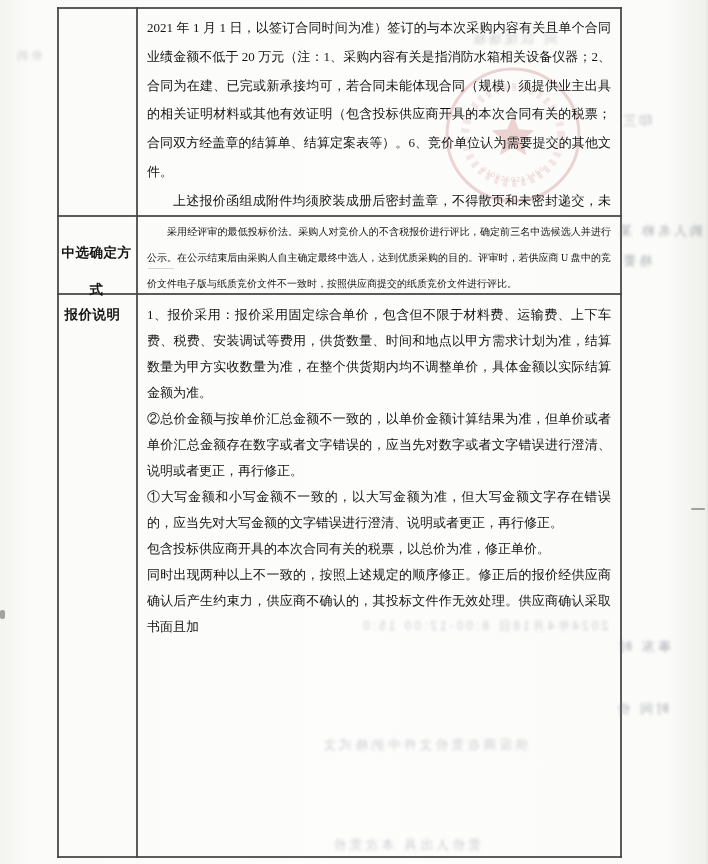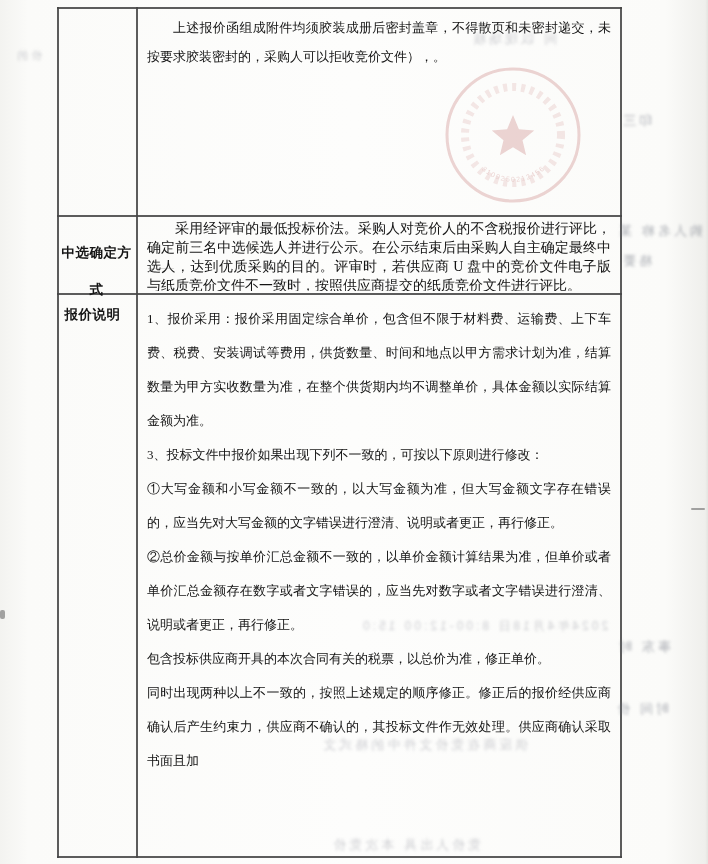--- a/index.html
+++ b/index.html
@@ -18,23 +18,23 @@
   .hdr-cell{
     font-family:"Liberation Sans","DejaVu Sans",sans-serif;
     font-weight:bold;font-size:13.5px;color:#161616;
     display:flex;justify-content:center;text-align:center;
   }
   .hdr-text{line-height:37px;width:70px;letter-spacing:.5px;}
   .body-cell{padding:0 9px;}
   .body-cell p{margin:0;text-align:justify;font-size:13px;color:#141414;}
   .r1 p{line-height:28.8px;}
   .r1{padding-top:5px;}
-  .r2 p{line-height:19px;font-size:14px;}
+  .r2 p{line-height:26px;font-size:10px;}
   .r2{padding-top:2px;}
-  .r3 p{line-height:34px;}
+  .r3 p{line-height:26px;}
   .r3{padding-top:6px;}
   .indent{text-indent:2em;}
   
   .stamp{position:absolute;left:433px;top:55px;width:160px;height:160px;
     opacity:.32;filter:blur(.6px);mix-blend-mode:multiply;pointer-events:none;}
   
   .ghost{
     position:absolute;font-family:"Liberation Sans","DejaVu Sans",sans-serif;
     color:rgba(110,115,128,.55);transform:scaleX(-1);filter:blur(1.4px);
     font-size:13px;letter-spacing:3px;white-space:nowrap;pointer-events:none;
@@ -48,38 +48,38 @@
 <div class="hline" style="left:57px;top:7px;width:565px;"></div>
 <div class="hline" style="left:57px;top:215px;width:565px;"></div>
 <div class="hline" style="left:57px;top:293px;width:565px;"></div>
 <div class="hline" style="left:57px;top:856px;width:565px;"></div>
 <div class="vline" style="left:57px;top:7px;height:851px;"></div>
 <div class="vline" style="left:136px;top:7px;height:851px;"></div>
 <div class="vline" style="left:620px;top:7px;height:851px;"></div>
 
 <div class="cell hdr-cell" style="left:58px;top:9px;width:77px;height:204px;"></div>
 <div class="cell body-cell r1" style="left:138px;top:9px;width:482px;height:204px;">
+  <p>2021 年 1 月 1 日，以签订合同时间为准）签订的与本次采购内容有关且单个合同业绩金额不低于 20 万元（注：1、采购内容有关是指消防水箱相关设备仪器；2、合同为在建、已完或新承接均可，若合同未能体现合同（规模）须提供业主出具的相关证明材料或其他有效证明（包含投标供应商开具的本次合同有关的税票；合同双方经盖章的结算单、结算定案表等）。6、竞价单位认为需要提交的其他文件。</p>
   <p class="indent">上述报价函组成附件均须胶装成册后密封盖章，不得散页和未密封递交，未按要求胶装密封的，采购人可以拒收竞价文件），。</p>
 </div>
 
 <div class="cell hdr-cell" style="left:58px;top:218px;width:77px;height:73px;margin-top:16px;">
   <div class="hdr-text">中选确定方式</div>
 </div>
 <div class="cell body-cell r2" style="left:138px;top:217px;width:482px;height:74px;">
   <p class="indent">采用经评审的最低投标价法。采购人对竞价人的不含税报价进行评比，确定前三名中选候选人并进行公示。在公示结束后由采购人自主确定最终中选人，达到优质采购的目的。评审时，若供应商 U 盘中的竞价文件电子版与纸质竞价文件不一致时，按照供应商提交的纸质竞价文件进行评比。</p>
 </div>
 
 <div class="cell hdr-cell" style="left:58px;top:296px;width:69px;height:558px;justify-content:center;">
   <div class="hdr-text">报价说明</div>
 </div>
 <div class="cell body-cell r3" style="left:138px;top:296px;width:482px;height:558px;">
   <p>1、报价采用：报价采用固定综合单价，包含但不限于材料费、运输费、上下车费、税费、安装调试等费用，供货数量、时间和地点以甲方需求计划为准，结算数量为甲方实收数量为准，在整个供货期内均不调整单价，具体金额以实际结算金额为准。</p>
-  <p>3、投标文件中报价如果出现下列不一致的，可按以下原则进行修改：</p>
+  <p>②总价金额与按单价汇总金额不一致的，以单价金额计算结果为准，但单价或者单价汇总金额存在数字或者文字错误的，应当先对数字或者文字错误进行澄清、说明或者更正，再行修正。</p>
   <p>①大写金额和小写金额不一致的，以大写金额为准，但大写金额文字存在错误的，应当先对大写金额的文字错误进行澄清、说明或者更正，再行修正。</p>
-  <p>②总价金额与按单价汇总金额不一致的，以单价金额计算结果为准，但单价或者单价汇总金额存在数字或者文字错误的，应当先对数字或者文字错误进行澄清、说明或者更正，再行修正。</p>
   <p>包含投标供应商开具的本次合同有关的税票，以总价为准，修正单价。</p>
   <p>同时出现两种以上不一致的，按照上述规定的顺序修正。修正后的报价经供应商确认后产生约束力，供应商不确认的，其投标文件作无效处理。供应商确认采取书面且加</p>
 </div>
 
 <svg class="stamp" viewBox="0 0 160 160">
   <circle cx="80" cy="80" r="66" fill="none" stroke="#c97d7d" stroke-width="3"></circle>
   <circle cx="80" cy="80" r="48" fill="none" stroke="#c97d7d" stroke-width="8" stroke-dasharray="4 5" opacity=".55"></circle>
   <polygon points="80,60 85.9,74.2 101.2,75.4 89.5,85.3 93.1,100.2 80,92.2 66.9,100.2 70.5,85.3 58.8,75.4 74.1,74.2" fill="#c97d7d"></polygon>
   <defs>
     <path id="botArc" d="M 44 110 A 47 47 0 0 0 116 110"></path>

